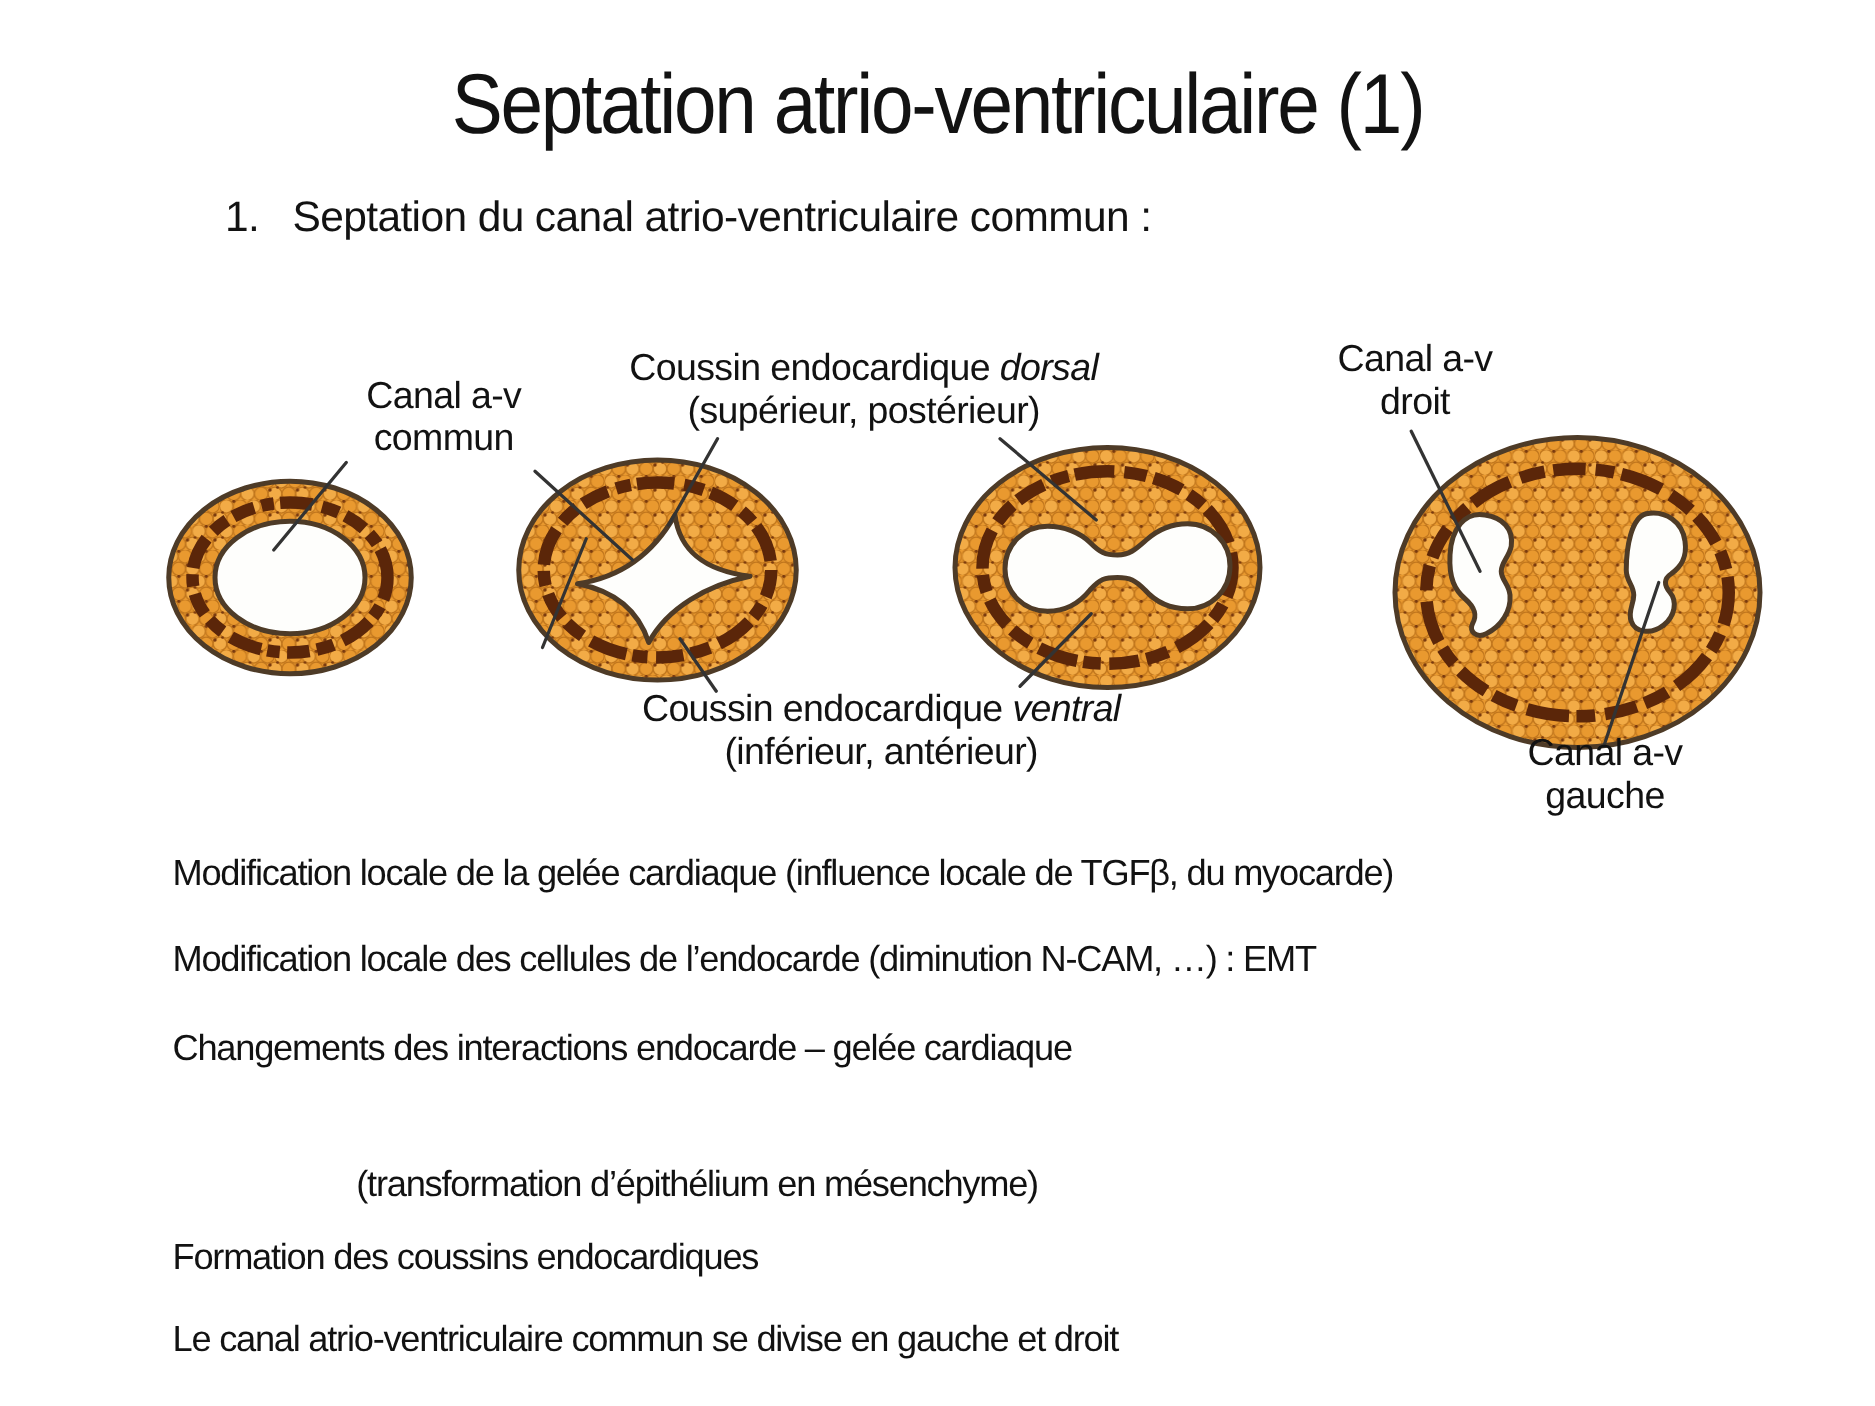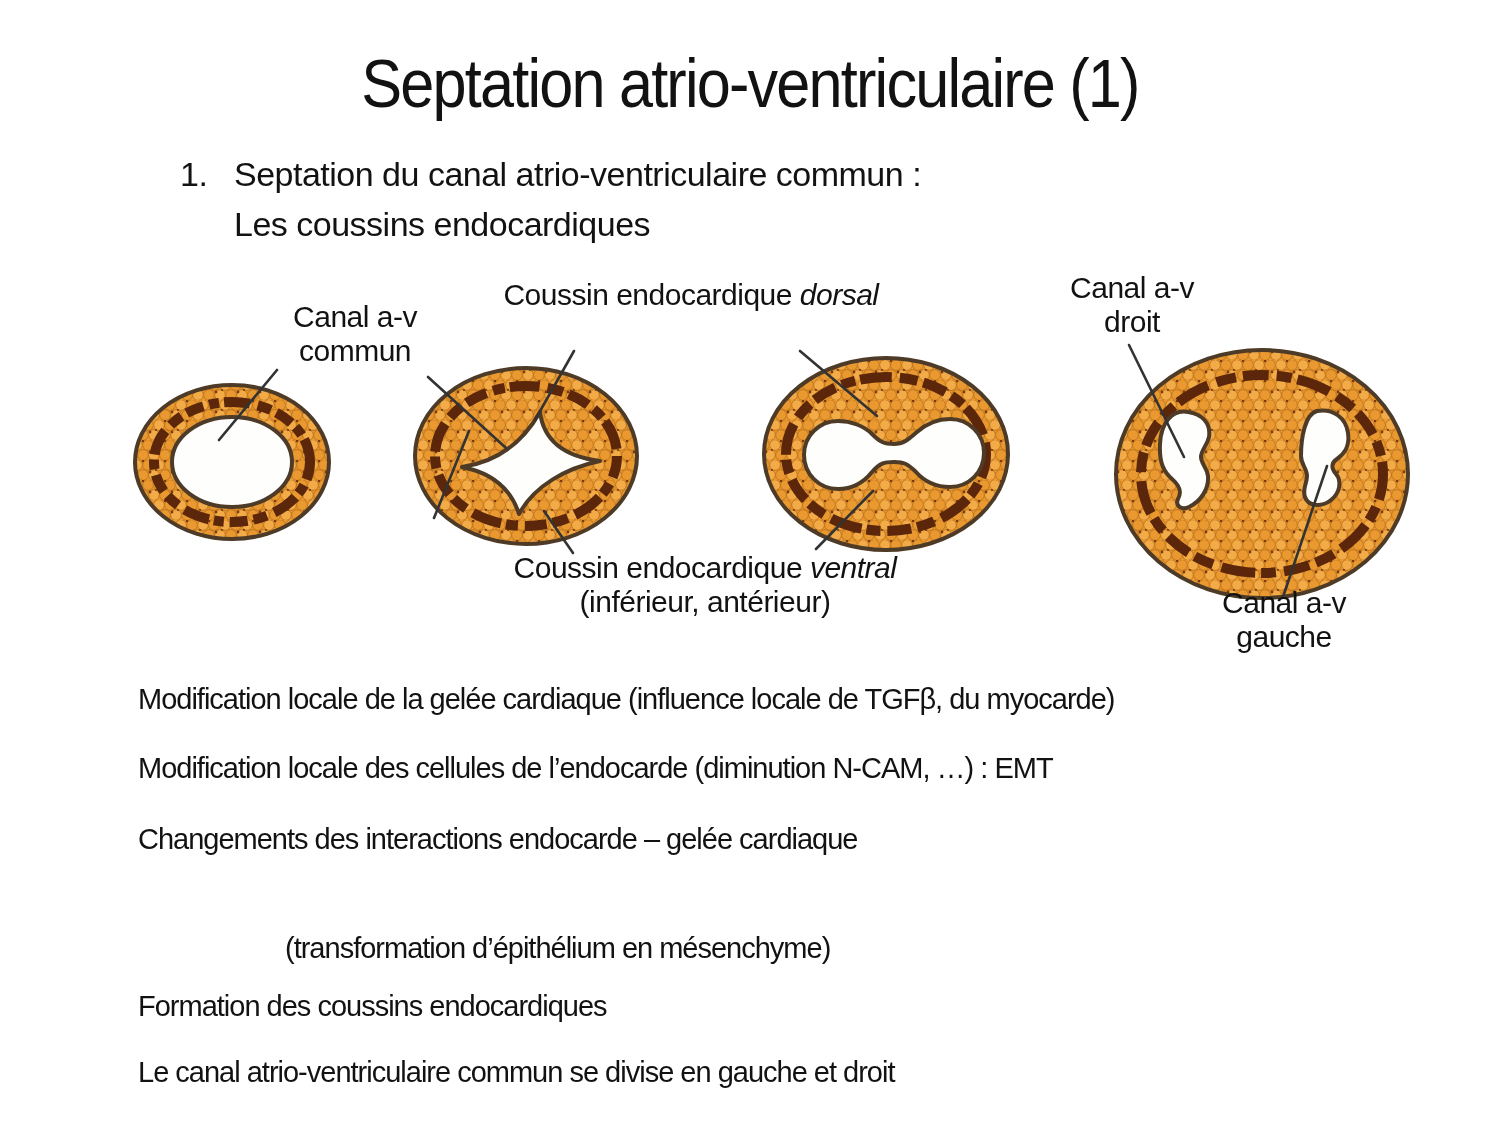--- a/index.html
+++ b/index.html
@@ -102,31 +102,31 @@
     <line class="leader" x1="1129" y1="345" x2="1184" y2="457"></line>
     <line class="leader" x1="1283" y1="597" x2="1327" y2="466"></line>
   </svg>
 
   <div class="title">Septation atrio-ventriculaire (1)</div>
 
   <div class="list">
     <span class="num">1.</span>
     <div class="lines">
       <div>Septation du canal atrio-ventriculaire commun :</div>
-      <div>Les coussins endocardiques</div>
     </div>
   </div>
 
   <div class="fig-label" style="left:355px;top:300px;">
     <div>Canal a-v</div>
     <div>commun</div>
   </div>
 
   <div class="fig-label" style="left:691px;top:278px;">
     <div><span>Coussin endocardique </span><em>dorsal</em></div>
+    <div>(supérieur, postérieur)</div>
   </div>
 
   <div class="fig-label" style="left:1132px;top:271px;">
     <div>Canal a-v</div>
     <div>droit</div>
   </div>
 
   <div class="fig-label" style="left:705px;top:551px;">
     <div><span>Coussin endocardique </span><em>ventral</em></div>
     <div>(inférieur, antérieur)</div>

